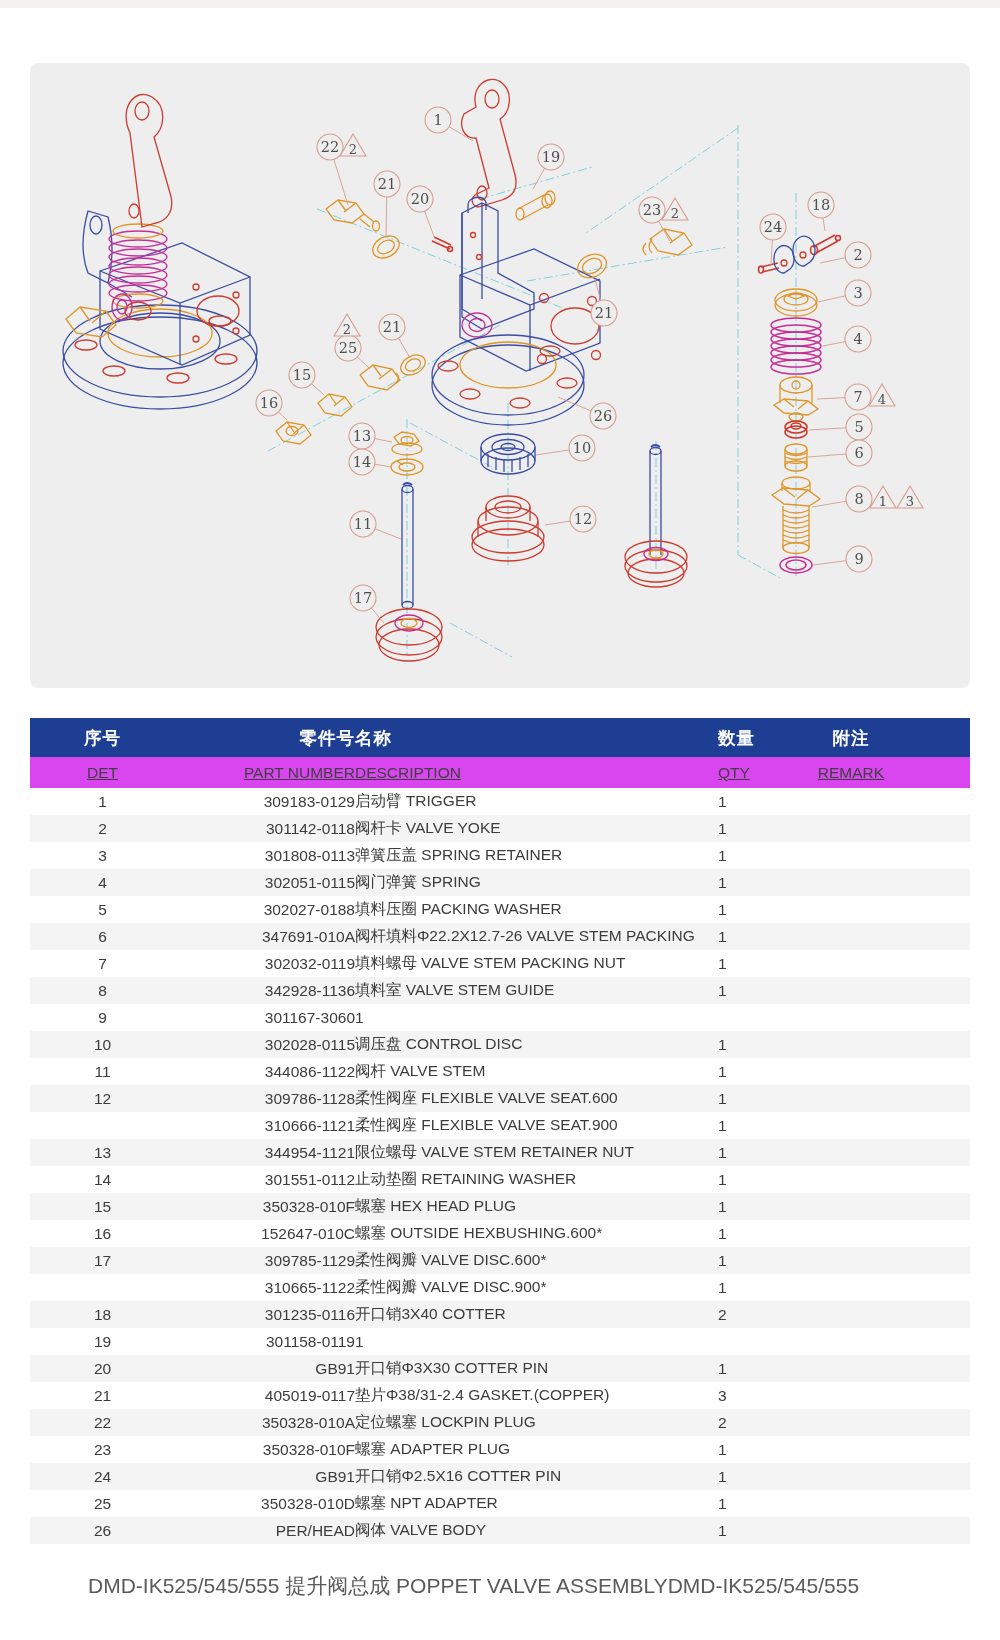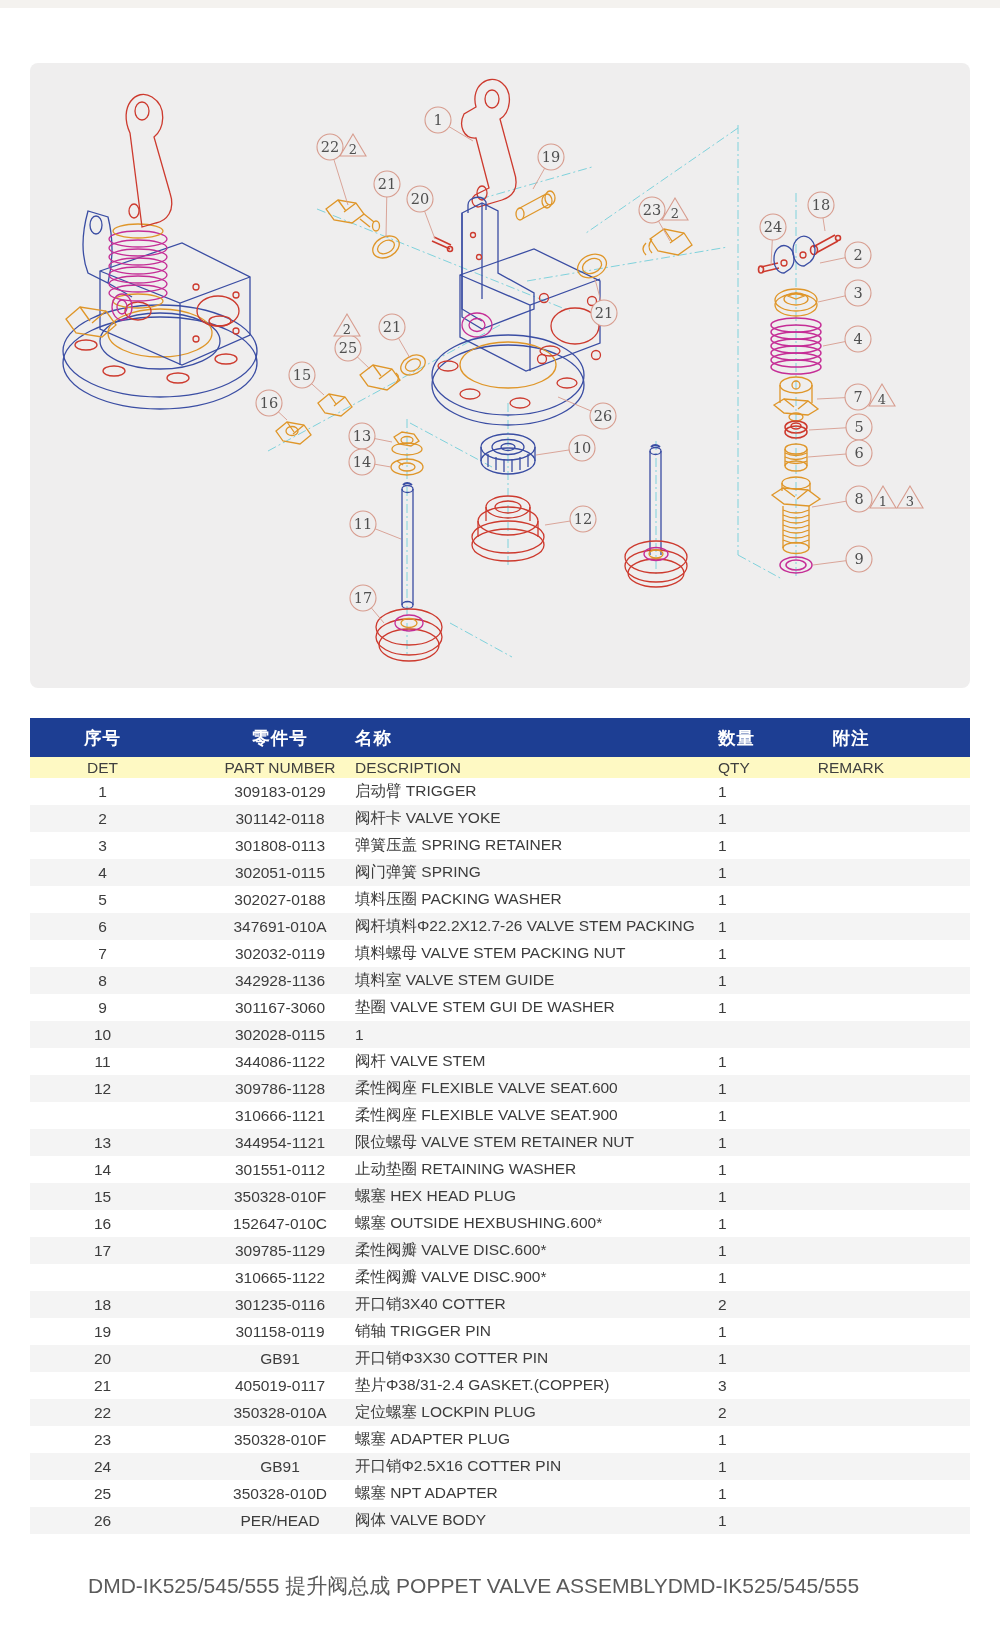--- a/index.html
+++ b/index.html
@@ -11,25 +11,25 @@
   
   .diagram-panel{
     position:absolute;left:30px;top:63px;width:940px;height:625px;
     background:#efeeee;border-radius:8px;
   }
   .diagram-panel svg{display:block;width:940px;height:625px;}
   
   .parts-table{position:absolute;left:30px;top:718px;width:940px;}
   .t-grid{display:grid;grid-template-columns:145px 180px 363px 90px 86px 76px;align-items:center;}
   .hdr-bar{background:#1d3e93;height:39px;color:#ffffff;font-size:17.5px;font-weight:bold;letter-spacing:1px;}
-  .sub-hdr{background:#fef9c3;height:21px;font-size:15.5px;color:#3f3f3f;}
+  .sub-hdr{background:#d946ef;height:31px;font-size:15.5px;color:#3f3f3f;text-decoration:underline;}
   .t-row{height:27px;font-size:15.5px;color:#3c3c3c;}
   .t-row.alt{background:#f4f4f4;}
   .c1{text-align:center;}
-  .c2{padding-left:30px;text-align:center;}
+  .c2{padding-left:30px;text-align:right;}
   .c3{text-align:left;}
   .c4{text-align:left;}
   .c5{text-align:center;}
   .c6{}
   
   .footer-line{
     position:absolute;left:88px;top:1572px;width:880px;
     font-size:21px;color:#5a5a5a;
   }
 </style>
@@ -535,28 +535,28 @@
         <div class="c1">8</div>
         <div class="c2">342928-1136</div>
         <div class="c3">填料室 VALVE STEM GUIDE</div>
         <div class="c4">1</div>
         <div class="c5"></div>
         <div class="c6"></div>
       </div>
       <div class="t-grid t-row">
         <div class="c1">9</div>
         <div class="c2">301167-3060</div>
-        <div class="c3">垫圈 VALVE STEM GUI DE WASHER</div>
         <div class="c4">1</div>
         <div class="c5"></div>
         <div class="c6"></div>
       </div>
       <div class="t-grid t-row alt">
         <div class="c1">10</div>
         <div class="c2">302028-0115</div>
+        <div class="c3">调压盘 CONTROL DISC</div>
         <div class="c4">1</div>
         <div class="c5"></div>
         <div class="c6"></div>
       </div>
       <div class="t-grid t-row">
         <div class="c1">11</div>
         <div class="c2">344086-1122</div>
         <div class="c3">阀杆 VALVE STEM</div>
         <div class="c4">1</div>
         <div class="c5"></div>
@@ -630,21 +630,20 @@
         <div class="c1">18</div>
         <div class="c2">301235-0116</div>
         <div class="c3">开口销3X40 COTTER</div>
         <div class="c4">2</div>
         <div class="c5"></div>
         <div class="c6"></div>
       </div>
       <div class="t-grid t-row">
         <div class="c1">19</div>
         <div class="c2">301158-0119</div>
-        <div class="c3">销轴 TRIGGER PIN</div>
         <div class="c4">1</div>
         <div class="c5"></div>
         <div class="c6"></div>
       </div>
       <div class="t-grid t-row alt">
         <div class="c1">20</div>
         <div class="c2">GB91</div>
         <div class="c3">开口销Φ3X30 COTTER PIN</div>
         <div class="c4">1</div>
         <div class="c5"></div>

